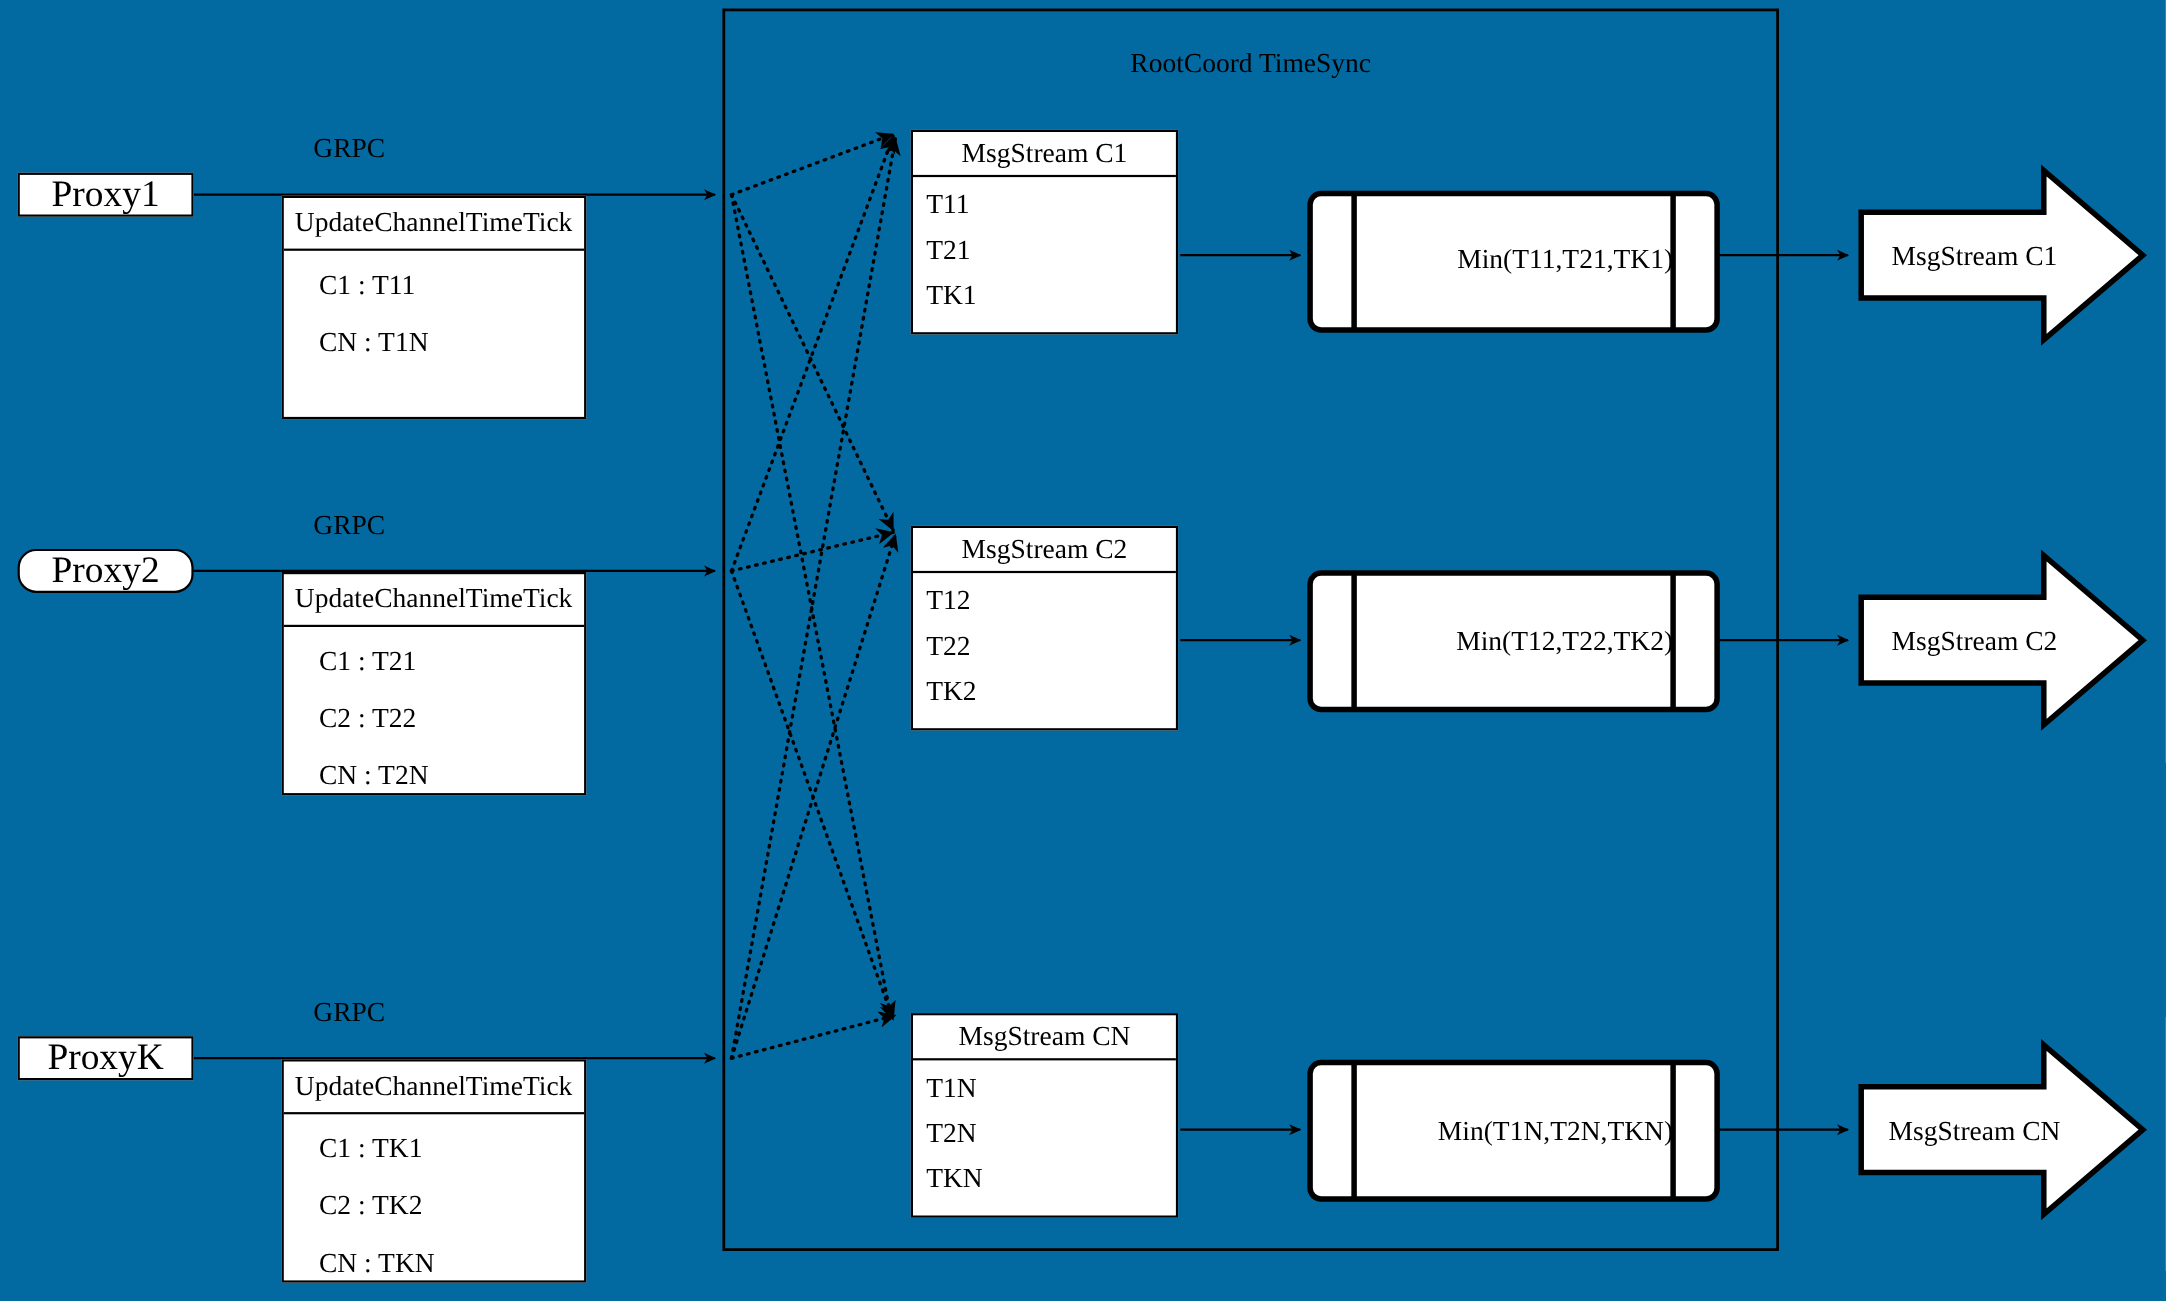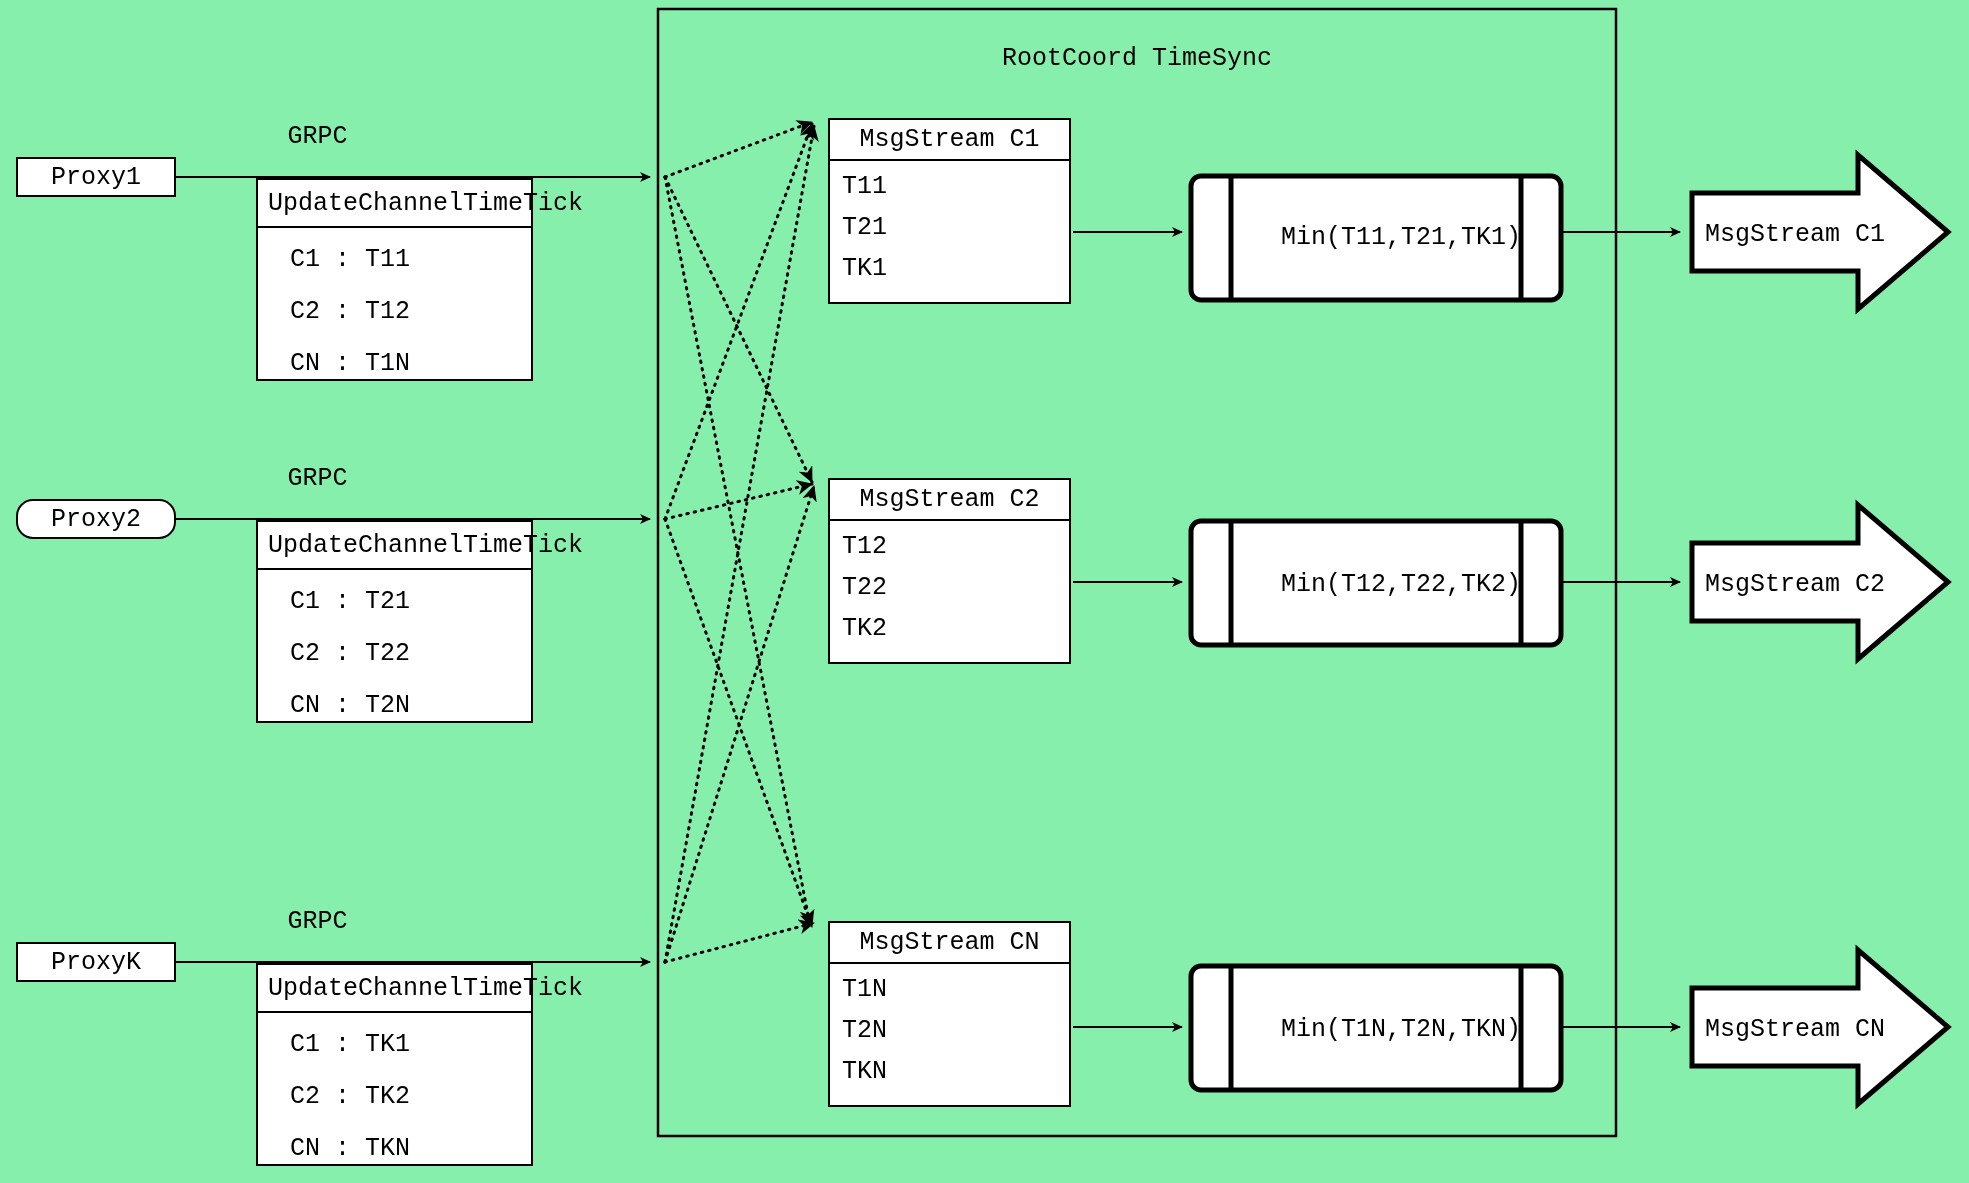--- a/index.html
+++ b/index.html
@@ -4,40 +4,40 @@
 <style>
   html, body {
     margin: 0;
     padding: 0;
     background: #ffffff;
   }
   #canvas {
     position: relative;
     width: 1969px;
     height: 1183px;
-    background: #86efac;
-    font-family: Liberation Mono, monospace;
+    background: #0369a1;
+    font-family: Liberation Serif, serif;
     overflow: hidden;
   }
   svg.layer {
     position: absolute;
     left: 0;
     top: 0;
     width: 1969px;
     height: 1183px;
     pointer-events: none;
   }
   .proxy-box {
     position: absolute;
     border: 2px solid #000;
     background: #fff;
     display: flex;
     align-items: center;
     justify-content: center;
-    font-size: 25px;
+    font-size: 34px;
     color: #000;
     box-sizing: border-box;
   }
   .grpc-label {
     position: absolute;
     font-size: 25px;
     text-align: center;
     color: #000;
   }
   .uct-box {
@@ -183,21 +183,20 @@
 
   <div class="proxy-box" style="left:16px; top:157px; width:160px; height:40px;">
     <span>Proxy1</span>
   </div>
   <div class="grpc-label" style="left:205px; top:122px; width:225px;">GRPC</div>
 
   <div class="uct-box" style="left:256px; top:178px; width:277px; height:203px;">
     <div class="uct-header">UpdateChannelTimeTick</div>
     <div class="uct-body">
       <div class="uct-row">C1 :  T11</div>
-      <div class="uct-row">C2 :  T12</div>
       <div class="uct-row">CN : T1N</div>
     </div>
   </div>
 
   <div class="proxy-box" style="left:16px; top:499px; width:160px; height:40px;border-radius:17px;">
     <span>Proxy2</span>
   </div>
   <div class="grpc-label" style="left:205px; top:464px; width:225px;">GRPC</div>
 
   <div class="uct-box" style="left:256px; top:520px; width:277px; height:203px;">

